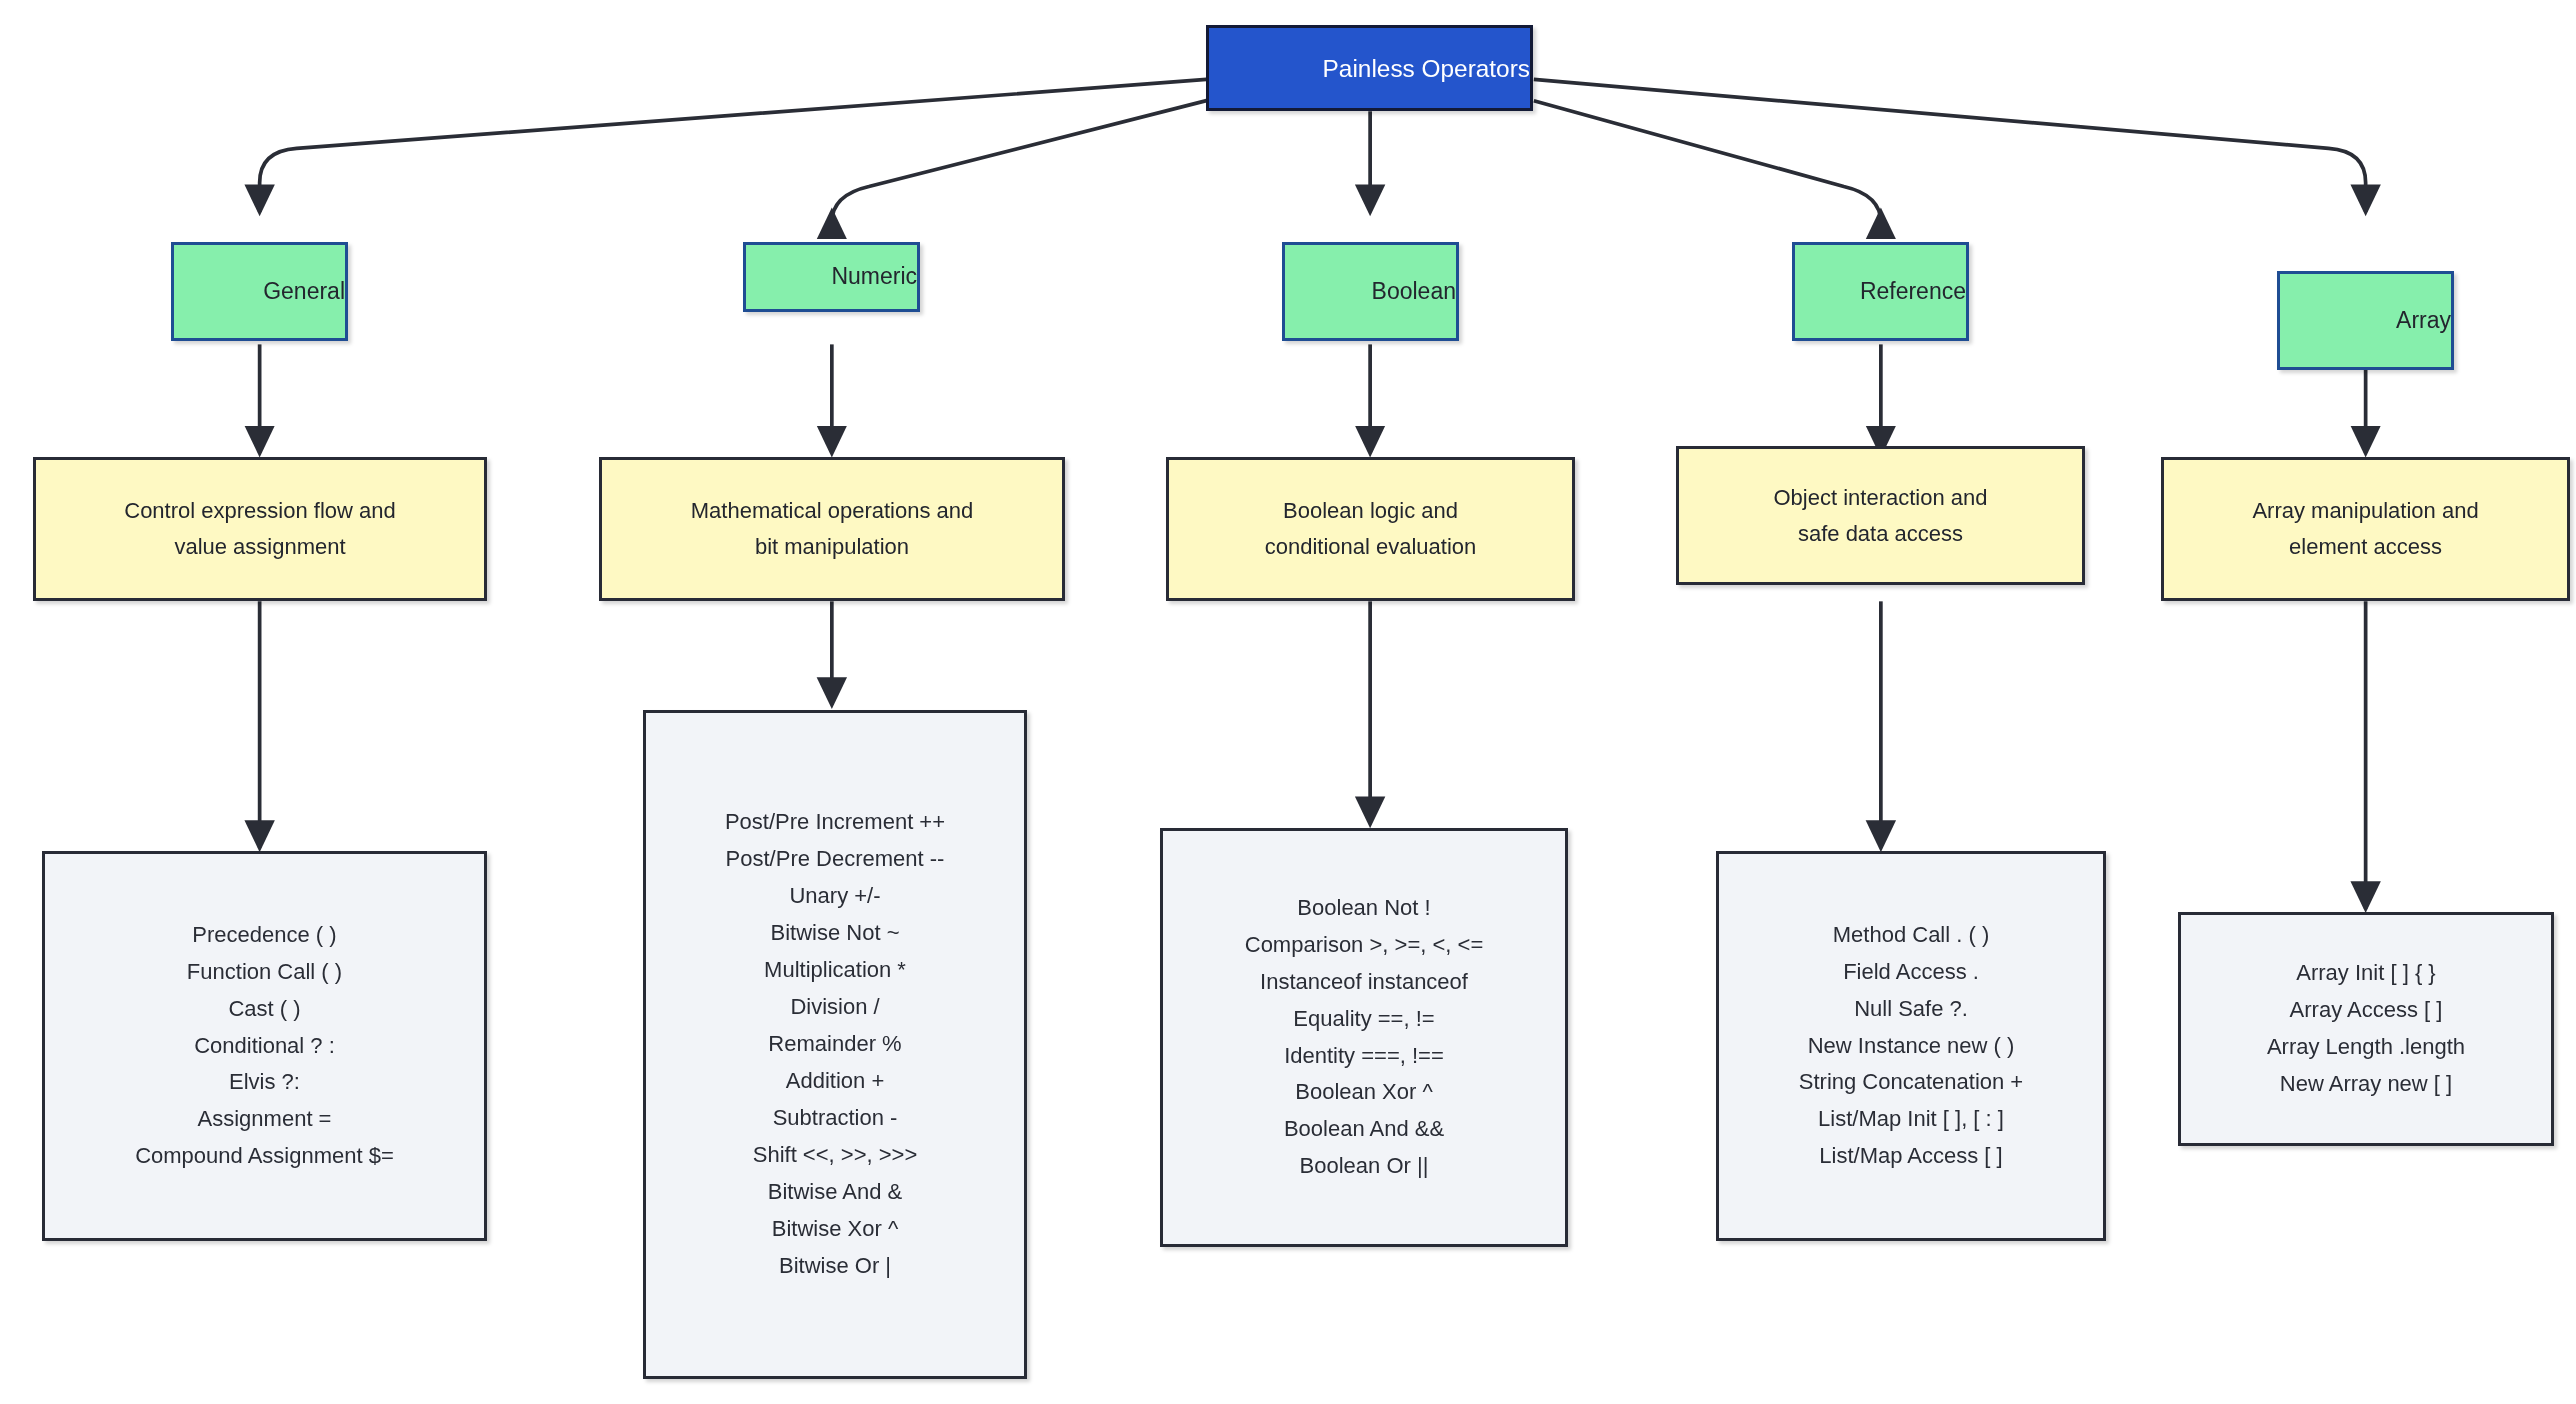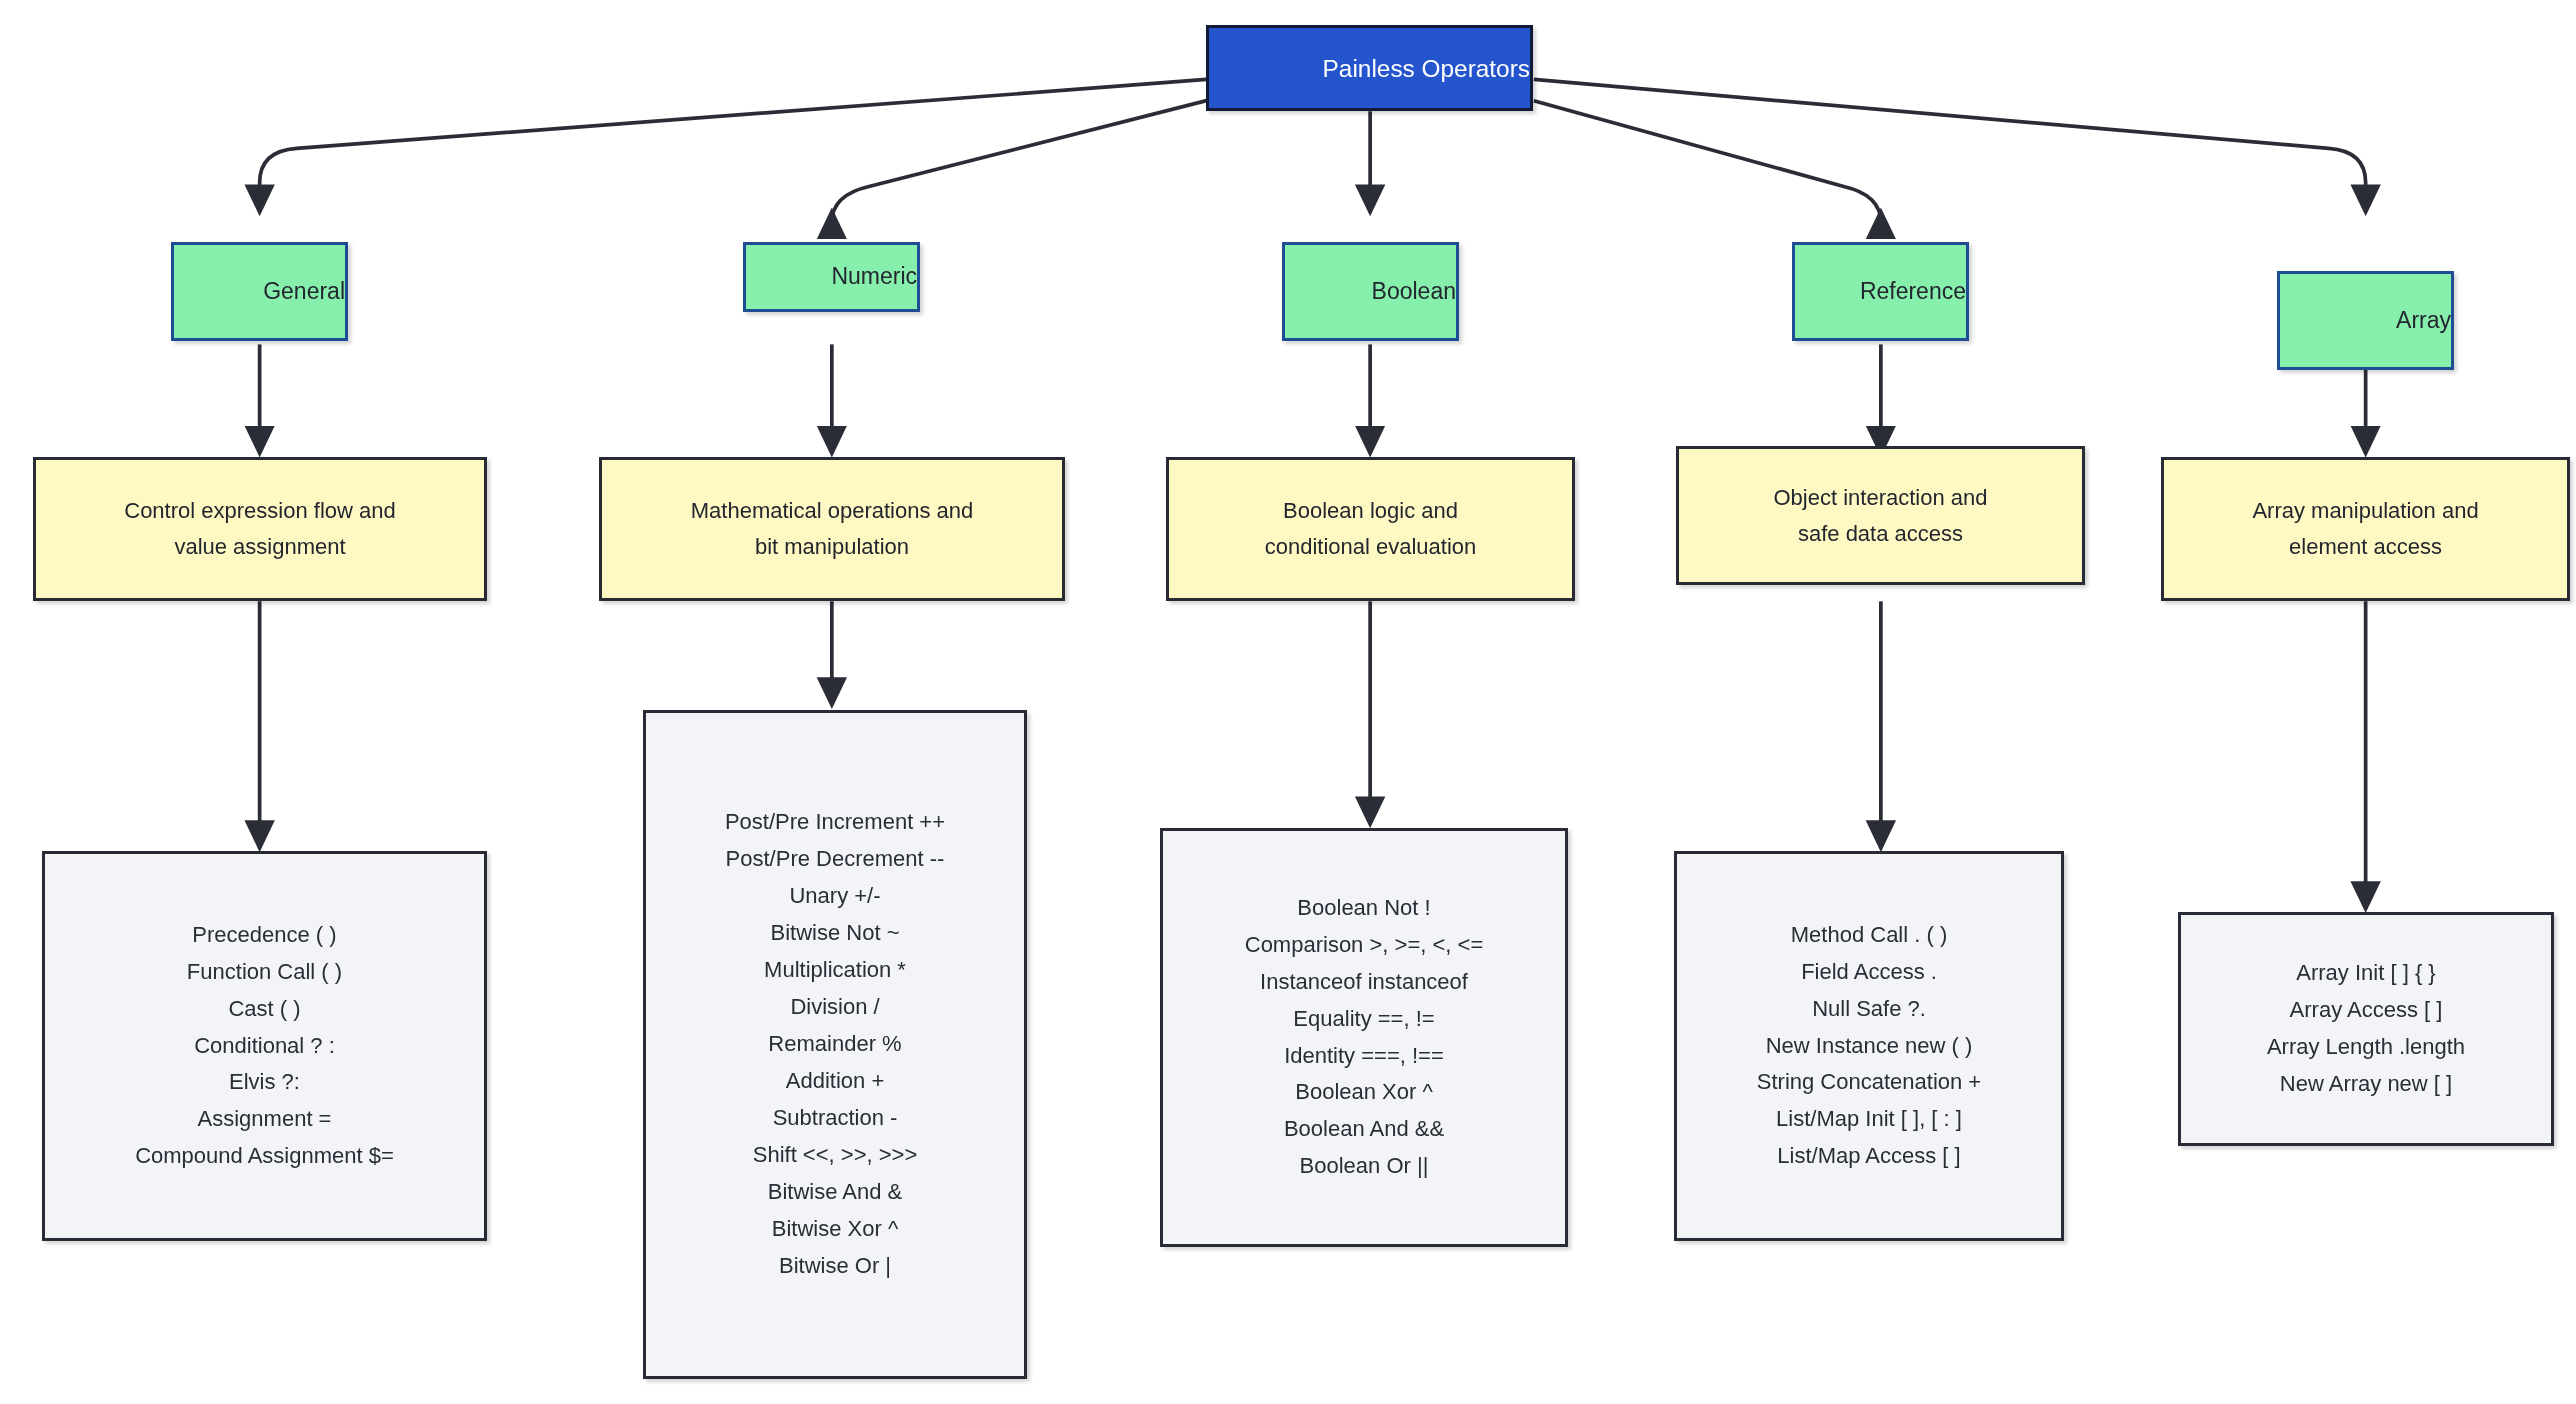--- a/index.html
+++ b/index.html
@@ -185,21 +185,21 @@
       <span class="op-line">Boolean Not !</span>
       <span class="op-line">Comparison &gt;, &gt;=, &lt;, &lt;=</span>
       <span class="op-line">Instanceof instanceof</span>
       <span class="op-line">Equality ==, !=</span>
       <span class="op-line">Identity ===, !==</span>
       <span class="op-line">Boolean Xor ^</span>
       <span class="op-line">Boolean And &amp;&amp;</span>
       <span class="op-line">Boolean Or ||</span>
     </div>
 
-  <div class="node node-list" style="left:1674px; top:851px; width:390px; height:390px;">
+  <div class="node node-list" style="left:1716px; top:851px; width:390px; height:390px;">
       <span class="op-line">Method Call . ( )</span>
       <span class="op-line">Field Access .</span>
       <span class="op-line">Null Safe ?.</span>
       <span class="op-line">New Instance new ( )</span>
       <span class="op-line">String Concatenation +</span>
       <span class="op-line">List/Map Init [ ], [ : ]</span>
       <span class="op-line">List/Map Access [ ]</span>
     </div>
 
   <div class="node node-list" style="left:2178px; top:912px; width:376px; height:234px;">

